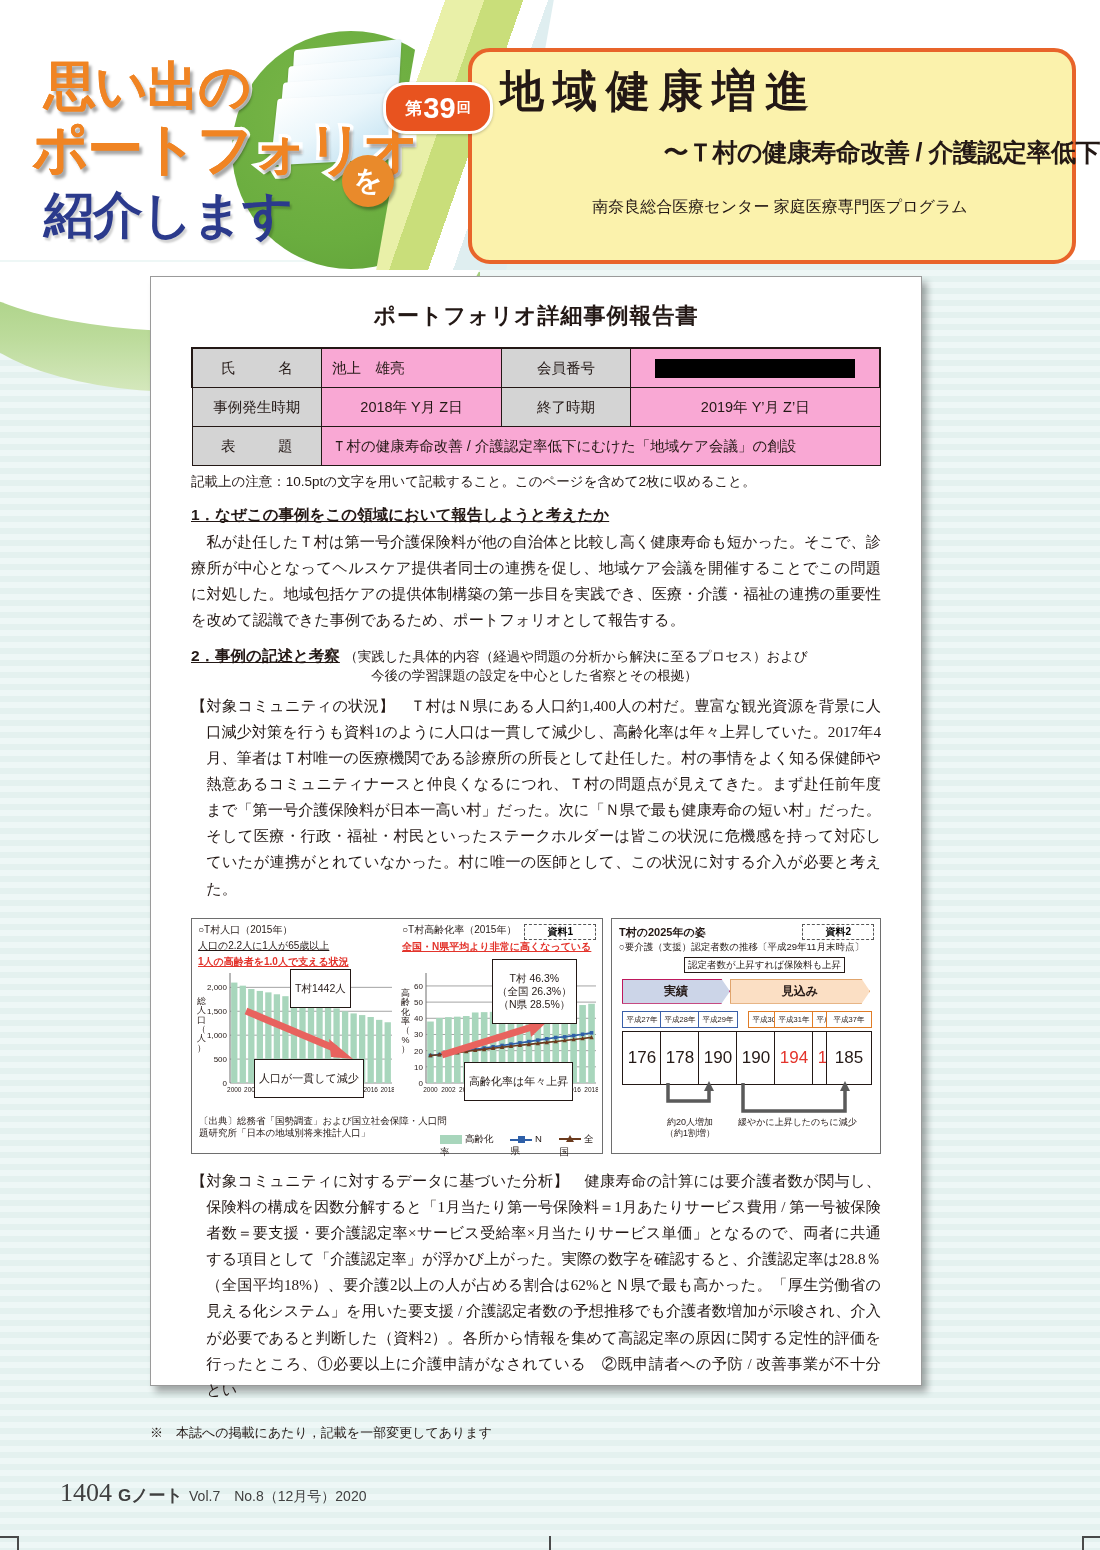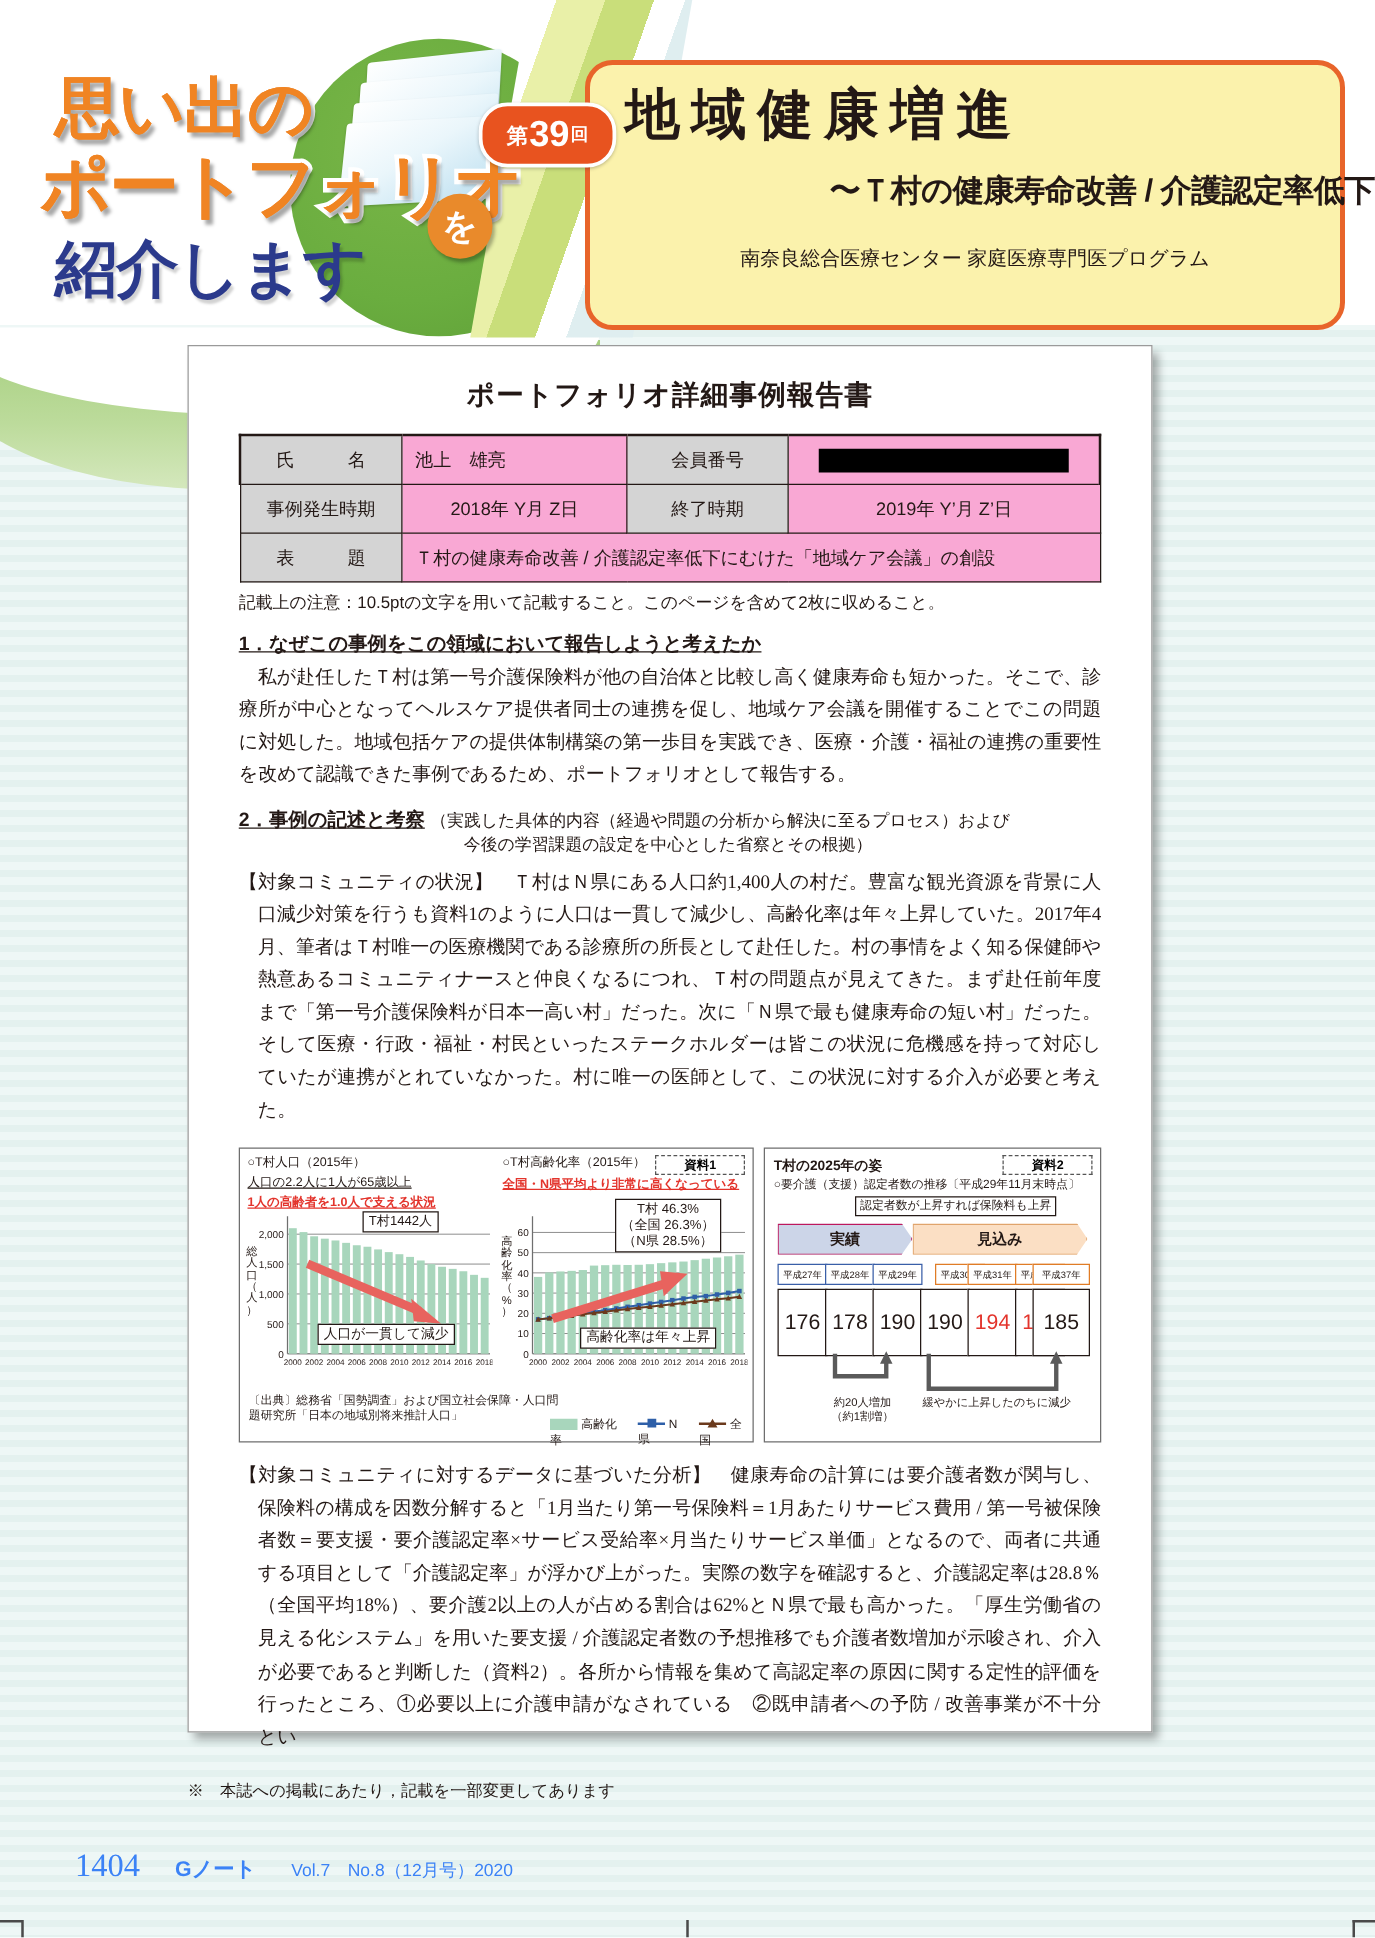--- a/index.html
+++ b/index.html
@@ -172,21 +172,21 @@
   .fred{color:#e3342c;text-decoration:underline;font-weight:bold;}
   .shiryo{
     position:absolute;border:1px dashed #555;padding:0px 22px;font-size:10px;
     font-weight:bold;background:#fff;
   }
 
   .chart{position:relative;}
   .ylabel{position:absolute;font-size:9px;color:#231815;width:11px;line-height:1.05;text-align:center;}
   .callout{
     position:absolute;border:1px solid #231815;background:#fff;font-size:10.5px;
-    padding:1px 4px;white-space:nowrap;color:#231815;line-height:1.25;
+    padding:12px 4px;white-space:nowrap;color:#231815;line-height:1.25;
   }
   .srcnote{position:absolute;font-size:9.5px;color:#231815;line-height:1.3;}
   .legend{position:absolute;font-size:9.5px;color:#231815;display:flex;gap:9px;align-items:center;}
   .lg-sw{display:inline-block;width:22px;height:9px;background:#a8d6bc;margin-right:3px;vertical-align:middle;}
 
   
   .fl-title{font-size:11px;font-weight:bold;color:#231815;}
   .fl-sub{font-size:9.5px;color:#231815;}
   .arrowband{position:absolute;height:25px;display:flex;align-items:center;justify-content:center;
     font-size:12px;font-weight:bold;color:#231815;}
@@ -196,22 +196,22 @@
     line-height:15px;height:15px;color:#231815;background:#fff;white-space:nowrap;}
   .yrcell.org{border-color:#e07c26;}
   .numcell{position:absolute;border:1px solid #231815;font-size:17px;text-align:center;
     color:#231815;background:#fff;display:flex;align-items:center;justify-content:center;}
   .numcell.red{color:#e3342c;}
   .capt{position:absolute;font-size:9px;color:#231815;text-align:center;line-height:1.25;}
 
   
   #fnote{position:absolute;left:150px;top:1424px;font-size:13px;color:#231815;z-index:6;
     font-family:"Liberation Serif","DejaVu Serif",serif;}
-  #folio{position:absolute;left:60px;top:1478px;z-index:6;color:#3b82f6;
-    display:flex;align-items:baseline;gap:28px;}
+  #folio{position:absolute;left:60px;top:1478px;z-index:6;color:#404040;
+    display:flex;align-items:baseline;gap:6px;}
   #folio .pg{font-size:26px;font-family:"Liberation Serif","DejaVu Serif",serif;}
   #folio .mag{font-size:17px;font-weight:bold;}
   #folio .iss{font-size:14px;}
 
   
   .crop{position:absolute;background:#4a4a4a;z-index:9;}
 </style>
 </head>
 <body>
 

